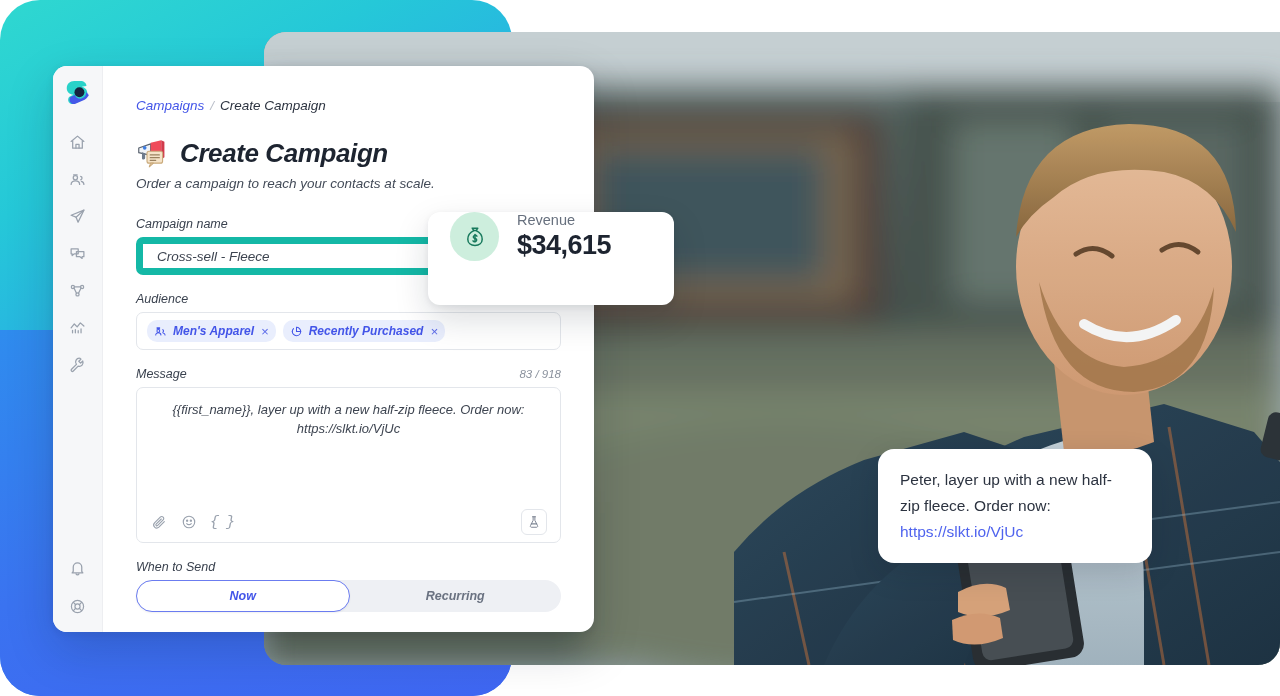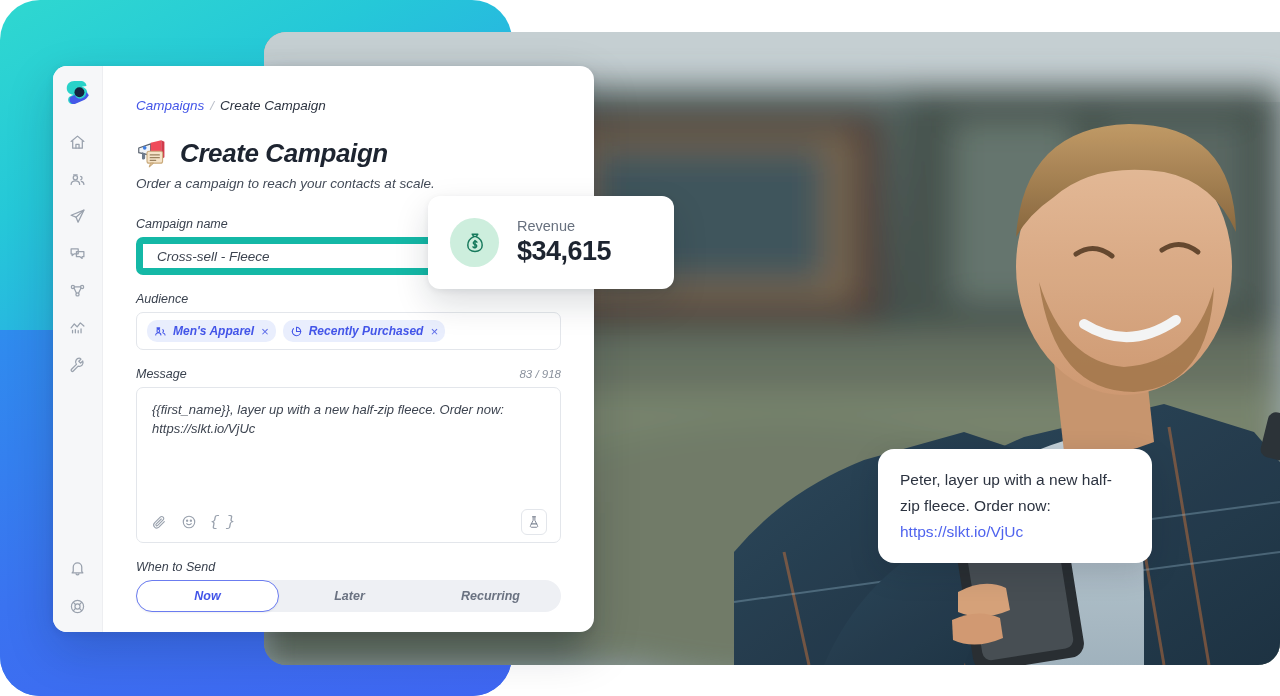--- a/index.html
+++ b/index.html
@@ -157,20 +157,21 @@
     background:#fff;
     display:flex; flex-direction:column;
     position:relative;
   }
   .textarea-text{
     padding:13px 15px 0 15px;
     font-size:13px;
     line-height:18.5px;
     color:#3d4450;
     flex:1;
+    text-align:center;
   }
   .textarea-toolbar{
     height:40px;
     display:flex; align-items:center;
     padding:0 13px;
     justify-content:space-between;
   }
   .tb-left{ display:flex; align-items:center; gap:12px; color:#9aa2ae; }
   .tb-icon{ width:18px; height:18px; display:flex; align-items:center; justify-content:center; cursor:pointer; }
   .tb-icon svg{ width:16px; height:16px; display:block; }
@@ -206,26 +207,26 @@
   .seg.active{
     background:#ffffff;
     color:#4355e8;
     border:1.5px solid #6b7cf0;
     box-shadow:0 1px 2px rgba(16,24,40,.06);
   }
 
   
   .revenue-card{
     position:absolute;
-    left:428px; top:196px;
+    left:428px; top:212px;
     width:246px; height:93px;
     background:#ffffff;
     border-radius:12px;
     box-shadow:0 14px 34px rgba(16,24,40,.15), 0 2px 6px rgba(16,24,40,.07);
-    display:flex; align-items:center;
+    display:flex; 
     padding:0 22px;
     gap:18px;
   }
   .rev-icon{
     width:49px; height:49px;
     border-radius:50%;
     background:#cdeedd;
     display:flex; align-items:center; justify-content:center;
     color:#17795c;
     flex:0 0 49px;
@@ -542,21 +543,20 @@
         </div>
       </div>
     </div>
 
     <div class="field">
       <div class="field-label-row">
         <span class="field-label">When to Send</span>
       </div>
       <div class="segmented">
         <div class="seg active">Now</div>
-        <div class="seg">Later</div>
         <div class="seg">Recurring</div>
       </div>
     </div>
 
   </div>
 </div>
 
 <div class="revenue-card">
   <div class="rev-icon">
     <svg viewBox="0 0 24 24" fill="none" stroke="currentColor" stroke-width="1.5" stroke-linecap="round" stroke-linejoin="round">

